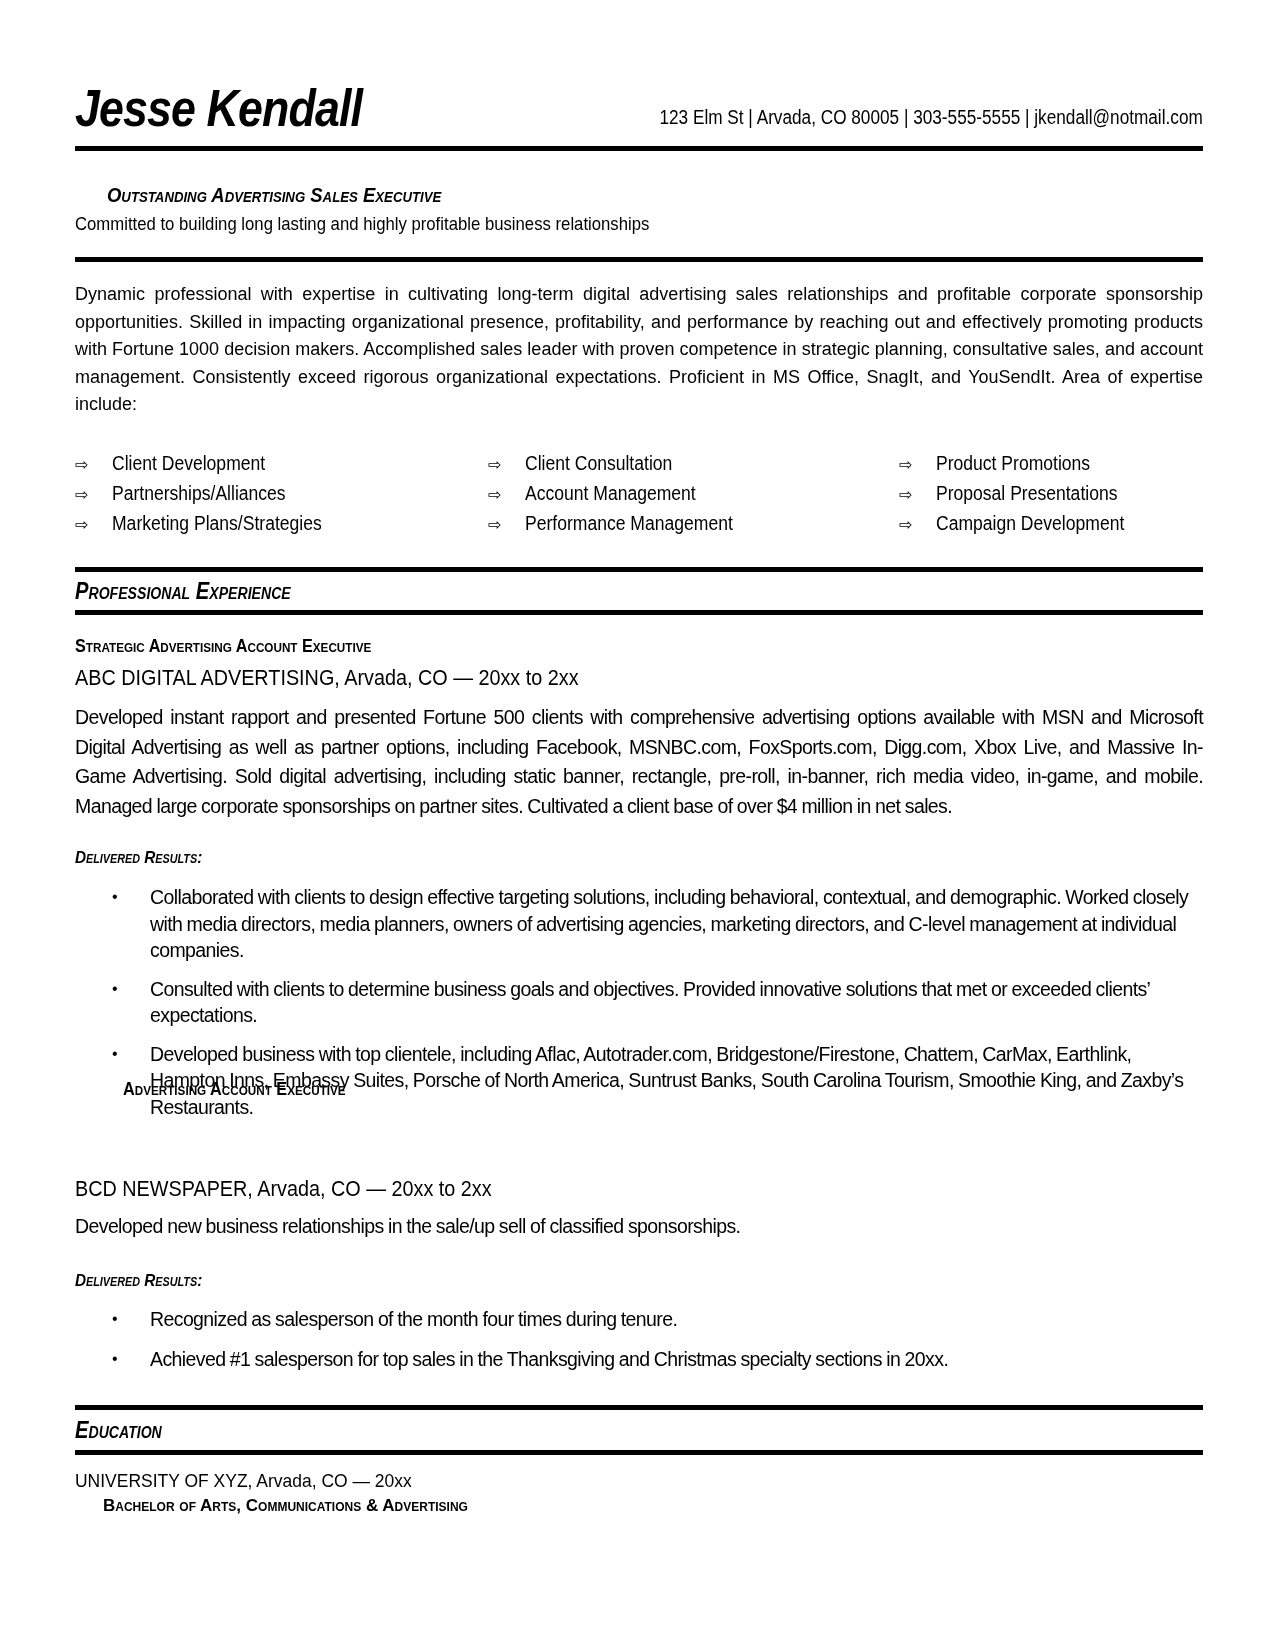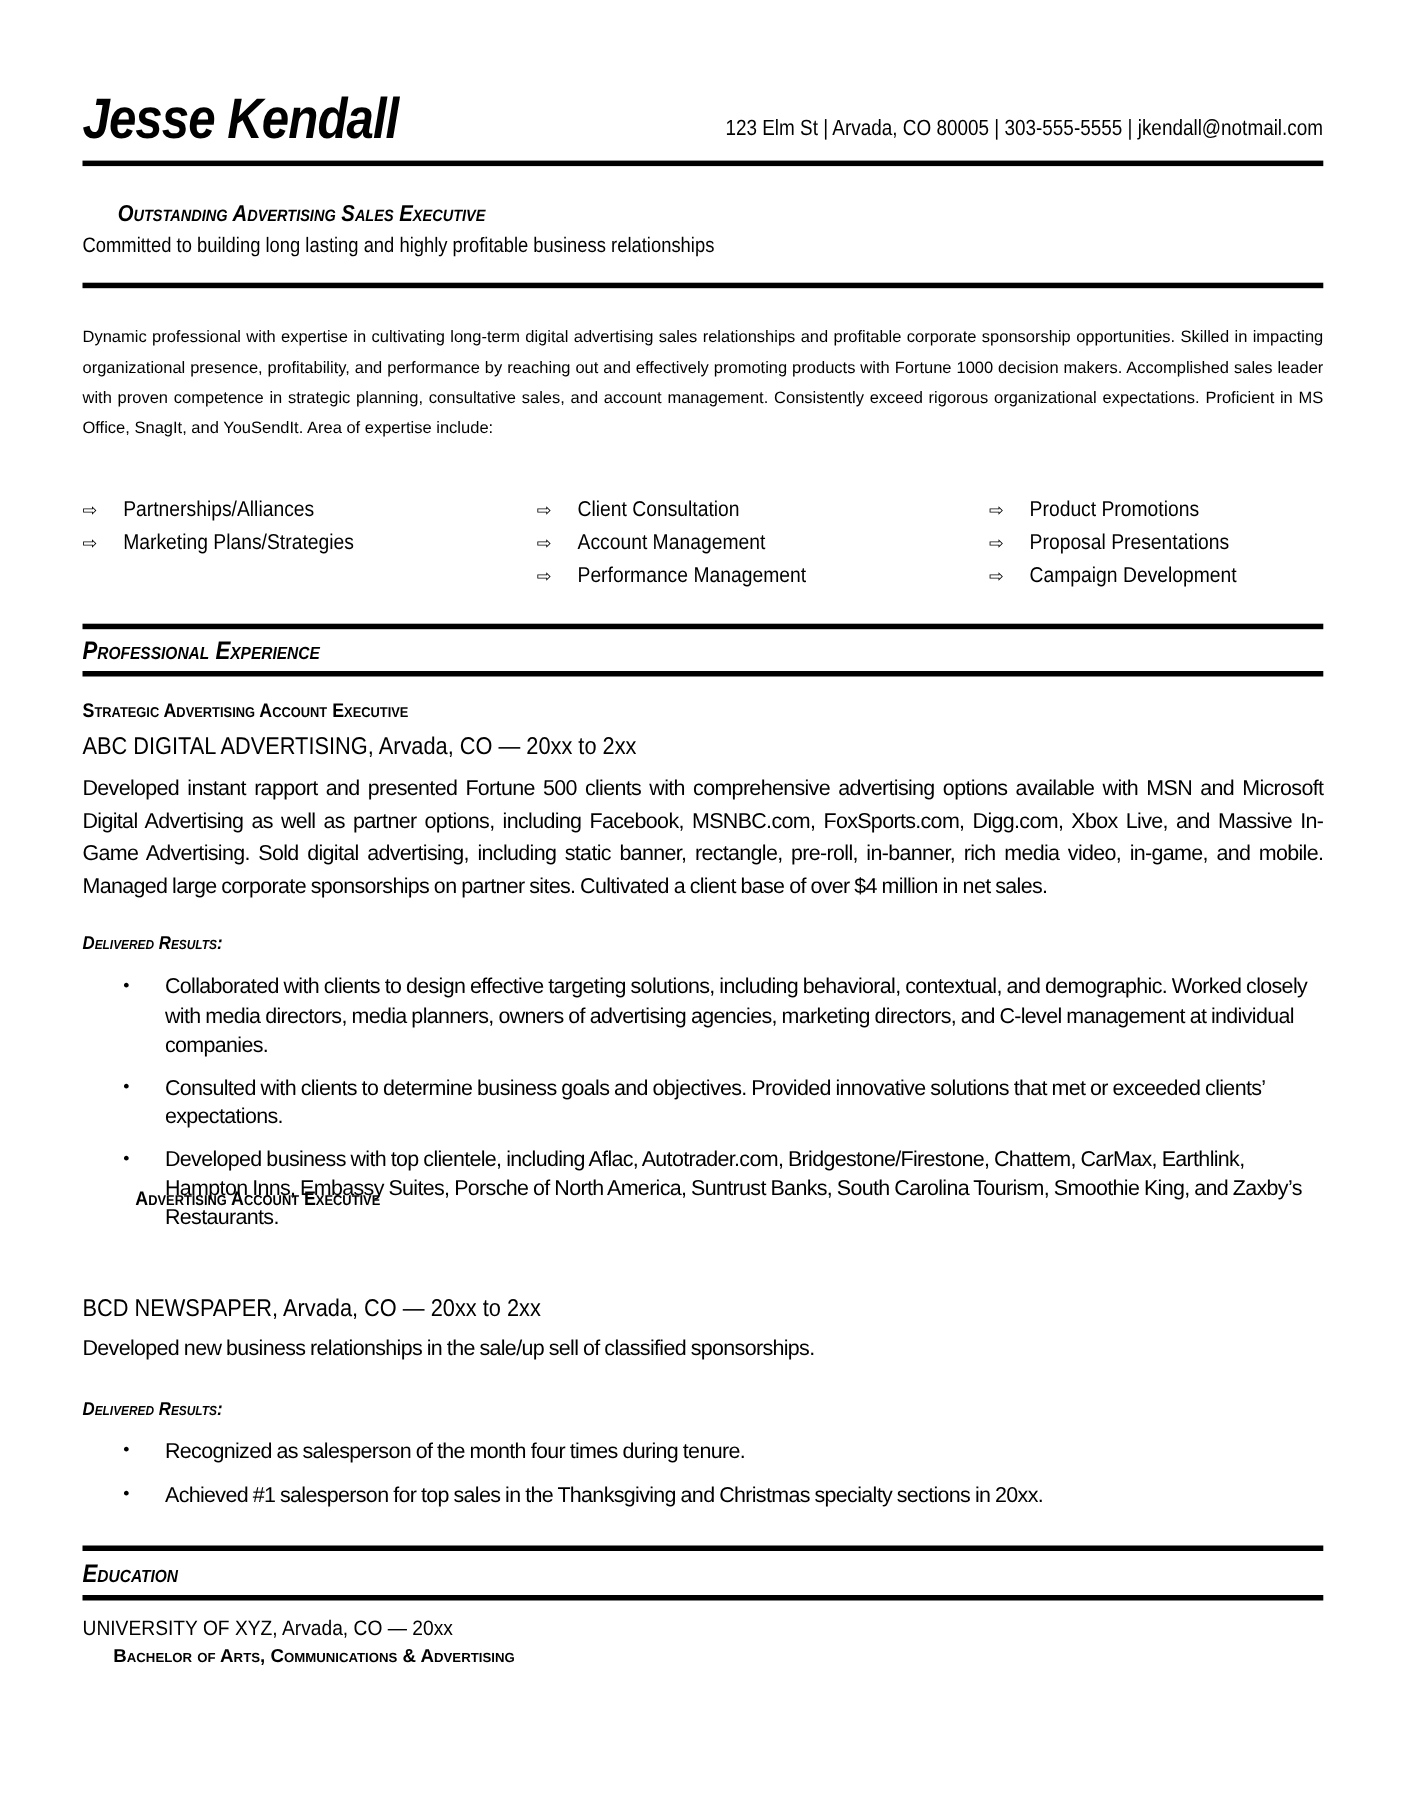--- a/index.html
+++ b/index.html
@@ -13,21 +13,21 @@
   .name { top: 78px; font-size: 52px; font-weight: bold; font-style: italic; letter-spacing: -1px; }
   .name .condensed { transform: scaleX(0.86); }
   .contact { top: 106px; left: auto; right: 0; font-size: 20px; text-align: right; }
   .contact .condensed { transform: scaleX(0.86); transform-origin: right top; }
 
   .headline { top: 183px; font-size: 21px; font-weight: bold; font-style: italic; font-variant: small-caps; margin-left: 32px; }
   .headline .condensed { transform: scaleX(0.88); }
   .tagline { top: 213px; font-size: 19px; }
   .tagline .condensed { transform: scaleX(0.88); }
 
-  .summary { position: absolute; left: 0; top: 293px; width: 1128px; font-size: 15px; line-height: 27.6px;
+  .summary { position: absolute; left: 0; top: 281px; width: 1128px; font-size: 18px; line-height: 27.6px;
              text-align: justify; }
 
   .skills { position: absolute; left: 0; top: 448px; width: 1128px; }
   .skill-col { position: absolute; top: 0; width: 380px; }
   .skill { height: 30px; font-size: 19.5px; line-height: 30px; white-space: nowrap; }
   .skill .arrow { display: inline-block; width: 37px; font-size: 16px; }
   .skill .label { display: inline-block; transform: scaleX(0.9); transform-origin: left center; }
 
   .section-title { font-size: 23px; font-weight: bold; font-style: italic; font-variant: small-caps; }
   .section-title .condensed { transform: scaleX(0.88); }
@@ -70,20 +70,21 @@
   </div>
   <div class="abs tagline">
     <span class="condensed">Committed to building long lasting and highly profitable business relationships</span>
   </div>
   <div class="rule" style="top:257px;"></div>
 
   <div class="summary">Dynamic professional with expertise in cultivating long-term digital advertising sales relationships and profitable corporate sponsorship opportunities. Skilled in impacting organizational presence, profitability, and performance by reaching out and effectively promoting products with Fortune 1000 decision makers. Accomplished sales leader with proven competence in strategic planning, consultative sales, and account management. Consistently exceed rigorous organizational expectations. Proficient in MS Office, SnagIt, and YouSendIt. Area of expertise include:</div>
 
   <div class="skills">
     <div class="skill-col" style="left:0;">
+      <div class="skill"><span class="arrow">⇨</span><span class="label">Client Development</span></div>
       <div class="skill"><span class="arrow">⇨</span><span class="label">Partnerships/Alliances</span></div>
       <div class="skill"><span class="arrow">⇨</span><span class="label">Marketing Plans/Strategies</span></div>
     </div>
     <div class="skill-col" style="left:413px;">
       <div class="skill"><span class="arrow">⇨</span><span class="label">Client Consultation</span></div>
       <div class="skill"><span class="arrow">⇨</span><span class="label">Account Management</span></div>
       <div class="skill"><span class="arrow">⇨</span><span class="label">Performance Management</span></div>
     </div>
     <div class="skill-col" style="left:824px;">
       <div class="skill"><span class="arrow">⇨</span><span class="label">Product Promotions</span></div>

